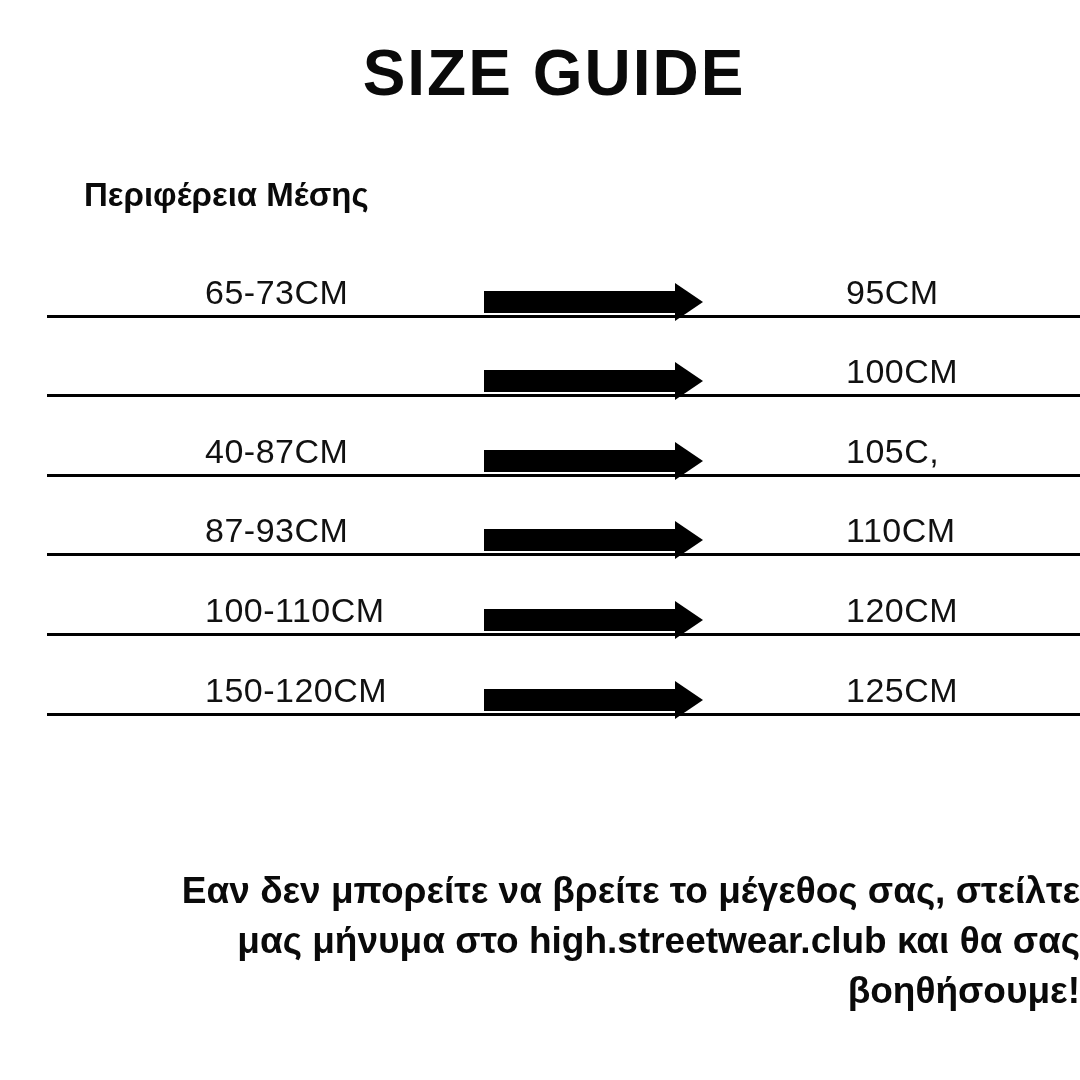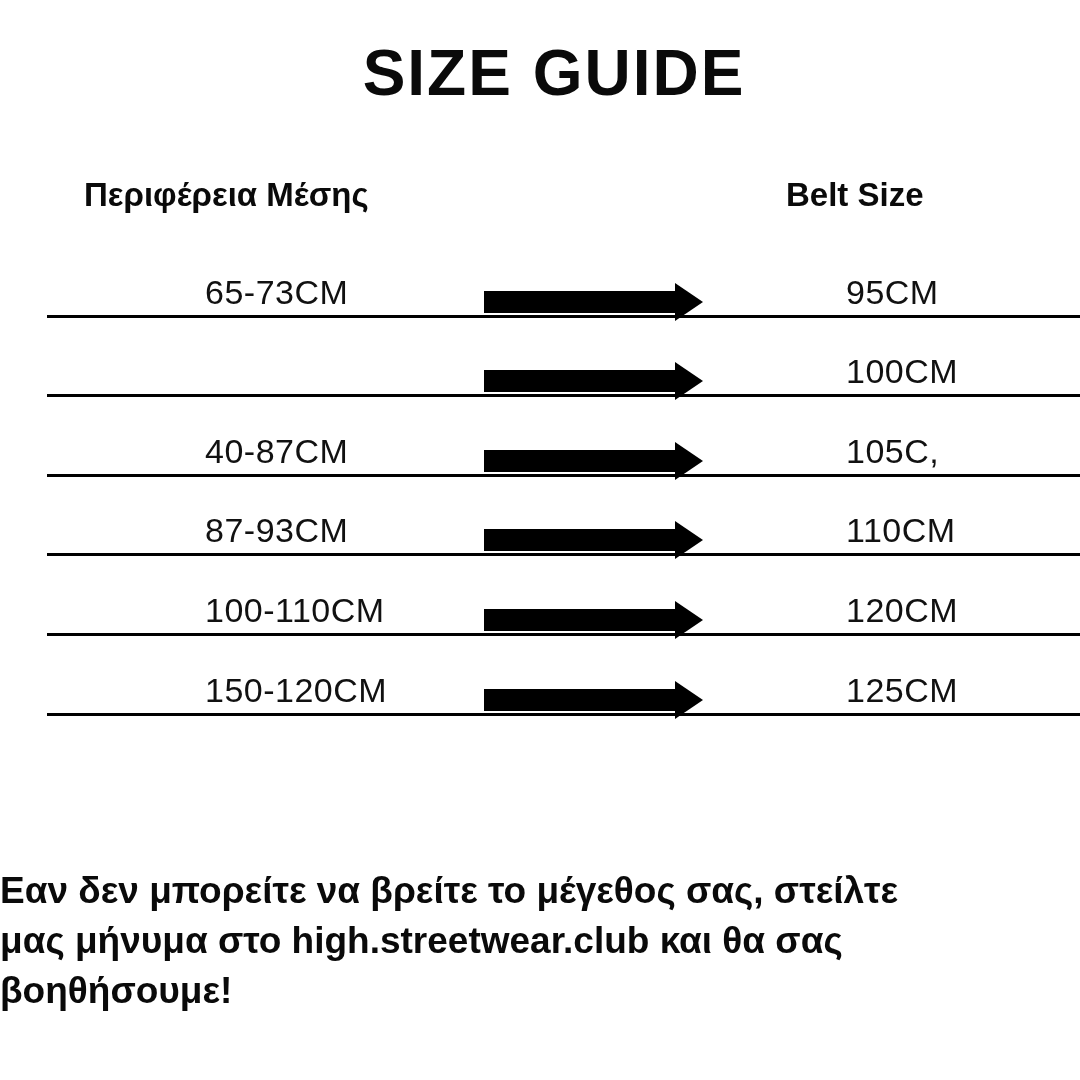--- a/index.html
+++ b/index.html
@@ -82,36 +82,35 @@
     border-top: 19px solid transparent;
     border-bottom: 19px solid transparent;
     border-left: 28px solid #000000;
   }
 
   .footer {
     position: absolute;
     top: 866px;
     left: 0;
     width: 100%;
-    text-align: left;
+    text-align: right;
     font-size: 37px;
     font-weight: 700;
     line-height: 50px;
     color: #0a0a0a;
   }
 </style>
 </head>
 <body>
 
 <div class="page">
 
   <div class="title">SIZE GUIDE</div>
 
   <div class="col-header waist-header">Περιφέρεια Μέσης</div>
-  <div class="col-header belt-header">Belt Size</div>
 
   <div class="size-table">
 
     <div class="row">
       <span class="cell waist-cell">65-73CM</span>
       <span class="arrow">
           <span class="arrow-shaft"></span>
           <span class="arrow-head"></span>
         </span>
       <span class="cell belt-cell">95CM</span>

